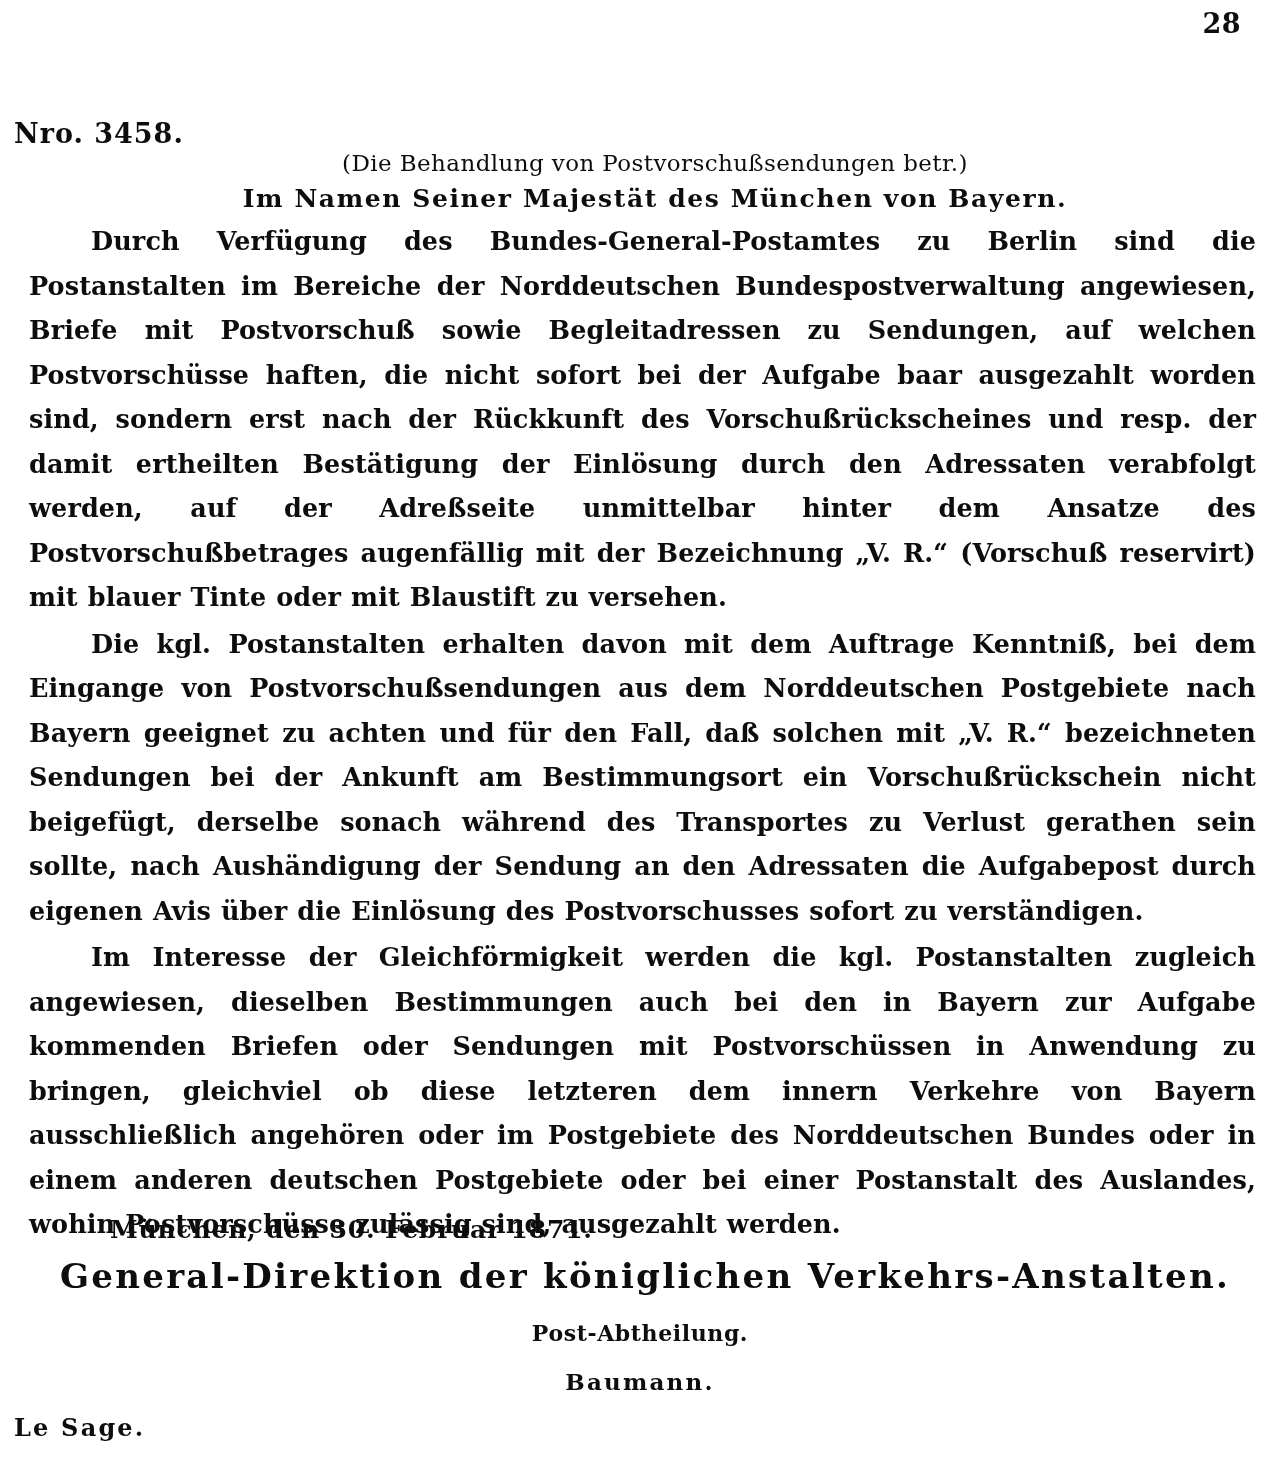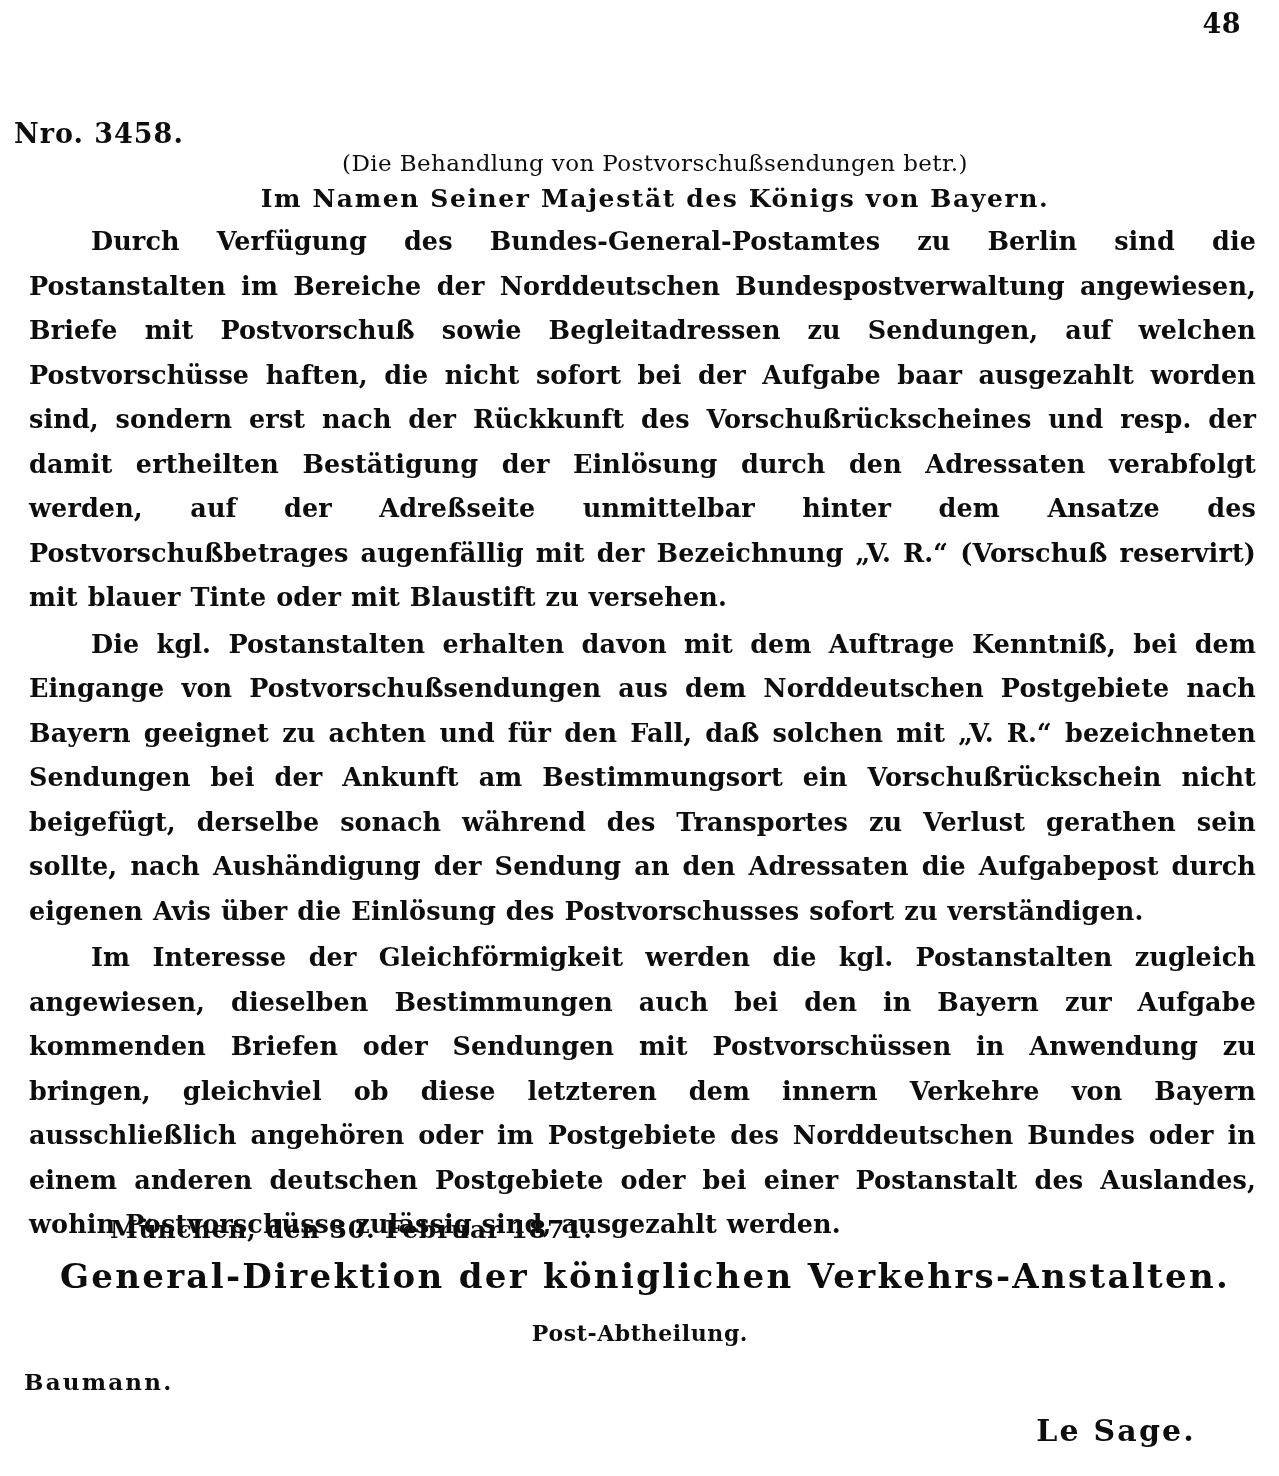--- a/index.html
+++ b/index.html
@@ -96,49 +96,48 @@
   }
   .department {
     text-align: center;
     font-size: 22px;
     font-weight: bold;
     letter-spacing: 0.6px;
     margin-bottom: 22px;
     padding-left: 10px;
   }
   .signer-one {
-    text-align: left;
+    text-align: center;
     font-size: 23px;
     font-weight: bold;
     letter-spacing: 2.2px;
     margin-bottom: 18px;
     padding-left: 10px;
   }
   .signer-two {
-    text-align: right;
-    font-size: 30px;
+    font-size: 24px;
     font-weight: bold;
     letter-spacing: 2.2px;
     padding-right: 60px;
   }
 </style>
 </head>
 <body>
 
 <div class="page">
 
-  <div class="page-number">48</div>
+  <div class="page-number">28</div>
 
   <div class="doc-number">Nro. 3458.</div>
 
   <div class="body-block">
 
     <div class="subject-line">(Die Behandlung von Postvorschußsendungen betr.)</div>
 
-    <div class="royal-line">Im Namen Seiner Majestät des Königs von Bayern.</div>
+    <div class="royal-line">Im Namen Seiner Majestät des München von Bayern.</div>
 
     <p class="para">Durch Verfügung des Bundes-General-Postamtes zu Berlin sind die Postanstalten im Bereiche der Norddeutschen Bundespostverwaltung angewiesen, Briefe mit Postvorschuß sowie Begleitadressen zu Sendungen, auf welchen Postvorschüsse haften, die nicht sofort bei der Aufgabe baar ausgezahlt worden sind, sondern erst nach der Rückkunft des Vorschußrückscheines und resp. der damit ertheilten Bestätigung der Einlösung durch den Adressaten verabfolgt werden, auf der Adreßseite unmittelbar hinter dem Ansatze des Postvorschußbetrages augenfällig mit der Bezeichnung „V. R.“ (Vorschuß reservirt) mit blauer Tinte oder mit Blaustift zu versehen.</p>
 
     <p class="para">Die kgl. Postanstalten erhalten davon mit dem Auftrage Kenntniß, bei dem Eingange von Postvorschußsendungen aus dem Norddeutschen Postgebiete nach Bayern geeignet zu achten und für den Fall, daß solchen mit „V. R.“ bezeichneten Sendungen bei der Ankunft am Bestimmungsort ein Vorschußrückschein nicht beigefügt, derselbe sonach während des Transportes zu Verlust gerathen sein sollte, nach Aushändigung der Sendung an den Adressaten die Aufgabepost durch eigenen Avis über die Einlösung des Postvorschusses sofort zu verständigen.</p>
 
     <p class="para">Im Interesse der Gleichförmigkeit werden die kgl. Postanstalten zugleich angewiesen, dieselben Bestimmungen auch bei den in Bayern zur Aufgabe kommenden Briefen oder Sendungen mit Postvorschüssen in Anwendung zu bringen, gleichviel ob diese letzteren dem innern Verkehre von Bayern ausschließlich angehören oder im Postgebiete des Norddeutschen Bundes oder in einem anderen deutschen Postgebiete oder bei einer Postanstalt des Auslandes, wohin Postvorschüsse zulässig sind, ausgezahlt werden.</p>
 
   </div>
 
   <div class="closing-block">

